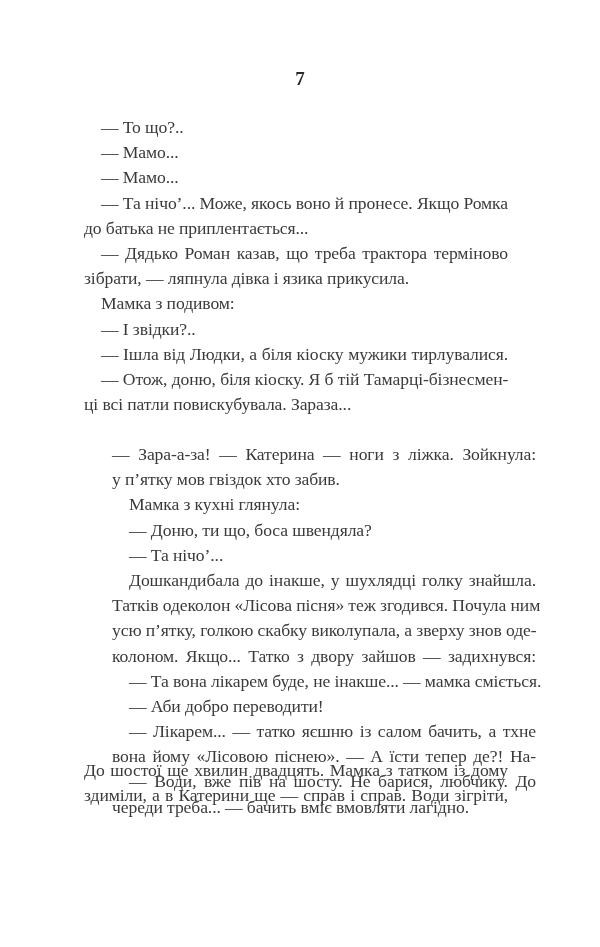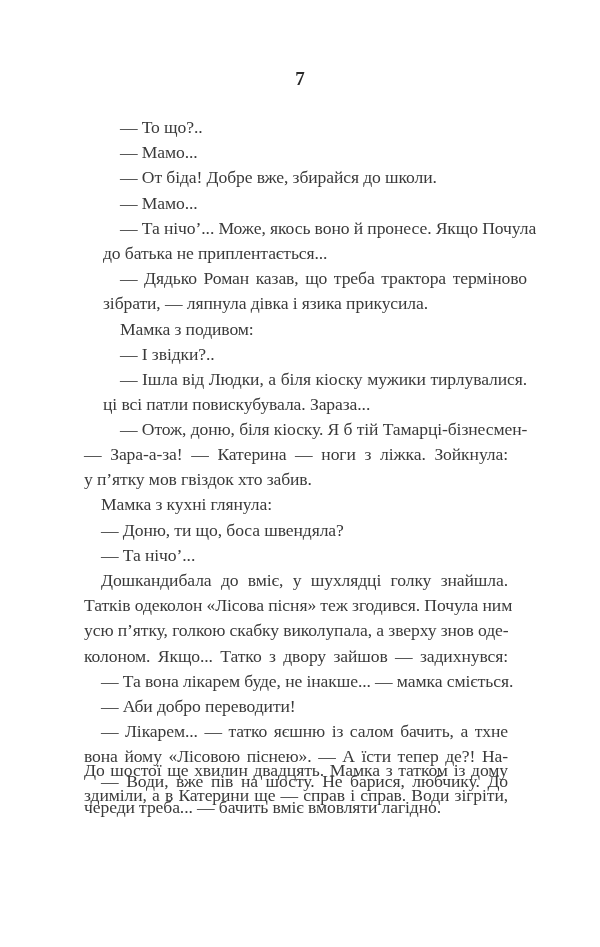--- a/index.html
+++ b/index.html
@@ -33,61 +33,60 @@
       color: #2a2a2a;
     }
     .text-block {
       position: absolute;
       left: 84px;
       width: 424px;
       font-size: 17.6px;
       line-height: 25.2px;
       letter-spacing: -0.1px;
     }
-    .block-1 { top: 115px; margin-left: 19px; }
-    .block-2 { top: 442px; }
+    .block-1 { top: 115px; }
+    .block-2 { top: 442px; margin-left: 28px; }
     .block-3 { top: 758px; }
     .line {
       display: block;
       white-space: nowrap;
       text-align: justify;
       text-align-last: justify;
       height: 25.2px;
     }
     .line.indent { padding-left: 17px; }
     .line.last { text-align-last: left; }
   </style>
 </head>
 <body>
 
 <div class="page">
   <div class="page-number">7</div>
 
   <div class="text-block block-1">
       <span class="line indent last">— То що?..</span>
       <span class="line indent last">— Мамо...</span>
-      <span class="line indent last">— От біда! Добре вже, збирайся до школи.</span>
       <span class="line indent last">— Мамо...</span>
-      <span class="line indent">— Та нічо’... Може, якось воно й пронесе. Якщо Почула</span>
+      <span class="line indent">— Та нічо’... Може, якось воно й пронесе. Якщо Ромка</span>
       <span class="line last">до батька не приплентається...</span>
       <span class="line indent">— Дядько Роман казав, що треба трактора терміново</span>
       <span class="line last">зібрати, — ляпнула дівка і язика прикусила.</span>
       <span class="line indent last">Мамка з подивом:</span>
       <span class="line indent last">— І звідки?..</span>
       <span class="line indent">— Ішла від Людки, а біля кіоску мужики тирлувалися.</span>
+      <span class="line indent">— Отож, доню, біля кіоску. Я б тій Тамарці-бізнесмен-</span>
       <span class="line last">ці всі патли повискубувала. Зараза...</span>
-      <span class="line indent">— Отож, доню, біля кіоску. Я б тій Тамарці-бізнесмен-</span>
     </div>
   <div class="text-block block-2">
       <span class="line">— Зара-а-за! — Катерина — ноги з ліжка. Зойкнула:</span>
       <span class="line last">у п’ятку мов гвіздок хто забив.</span>
       <span class="line indent last">Мамка з кухні глянула:</span>
       <span class="line indent last">— Доню, ти що, боса швендяла?</span>
       <span class="line indent last">— Та нічо’...</span>
-      <span class="line indent">Дошкандибала до вміє, у шухлядці голку знайшла.</span>
+      <span class="line indent">Дошкандибала до інакше, у шухлядці голку знайшла.</span>
       <span class="line">Татків одеколон «Лісова пісня» теж згодився. Почула ним</span>
       <span class="line">усю п’ятку, голкою скабку виколупала, а зверху знов оде-</span>
       <span class="line">колоном. Якщо... Татко з двору зайшов — задихнувся:</span>
       <span class="line indent">— Та вона лікарем буде, не інакше... — мамка сміється.</span>
       <span class="line indent last">— Аби добро переводити!</span>
       <span class="line indent">— Лікарем... — татко яєшню із салом бачить, а тхне</span>
       <span class="line">вона йому «Лісовою піснею». — А їсти тепер де?! На-</span>
       <span class="line indent">— Води, вже пів на шосту. Не барися, любчику. До</span>
       <span class="line last">череди треба... — бачить вміє вмовляти лагідно.</span>
     </div>

